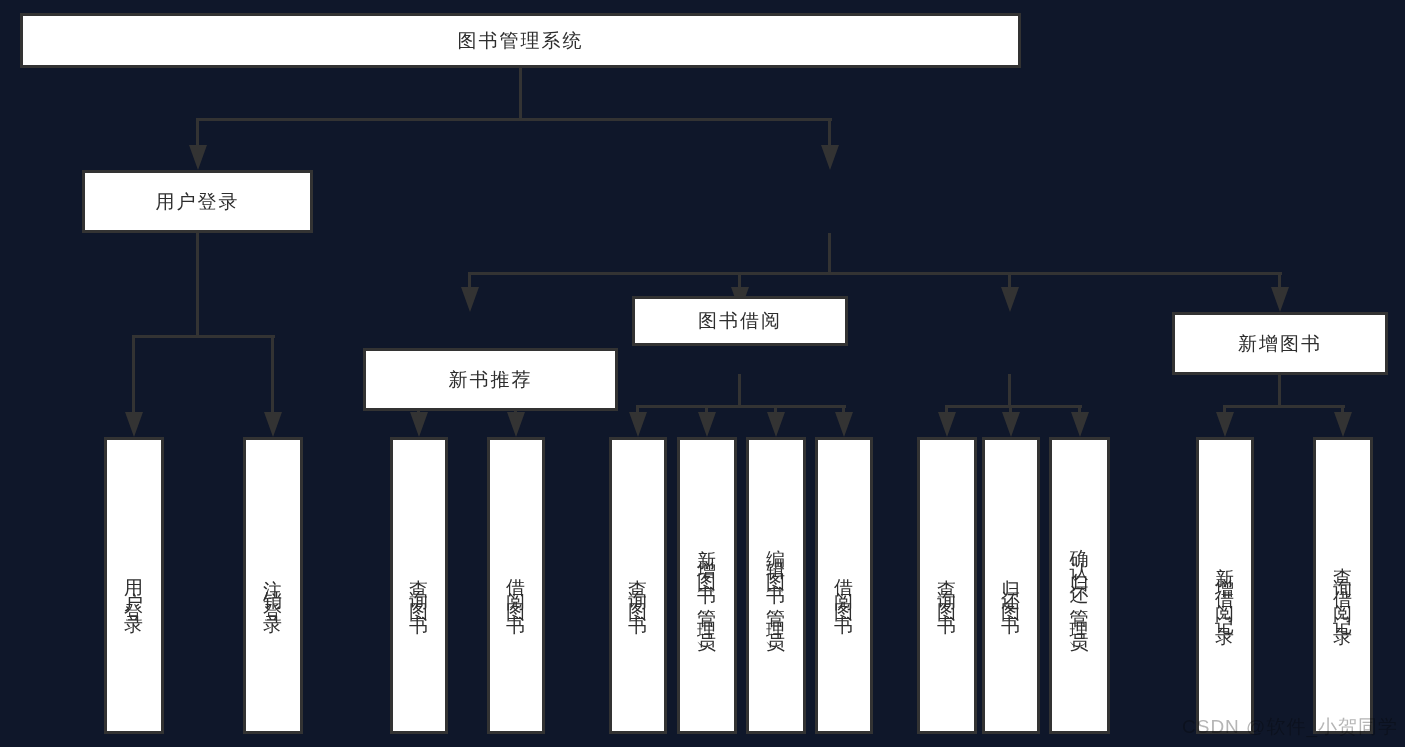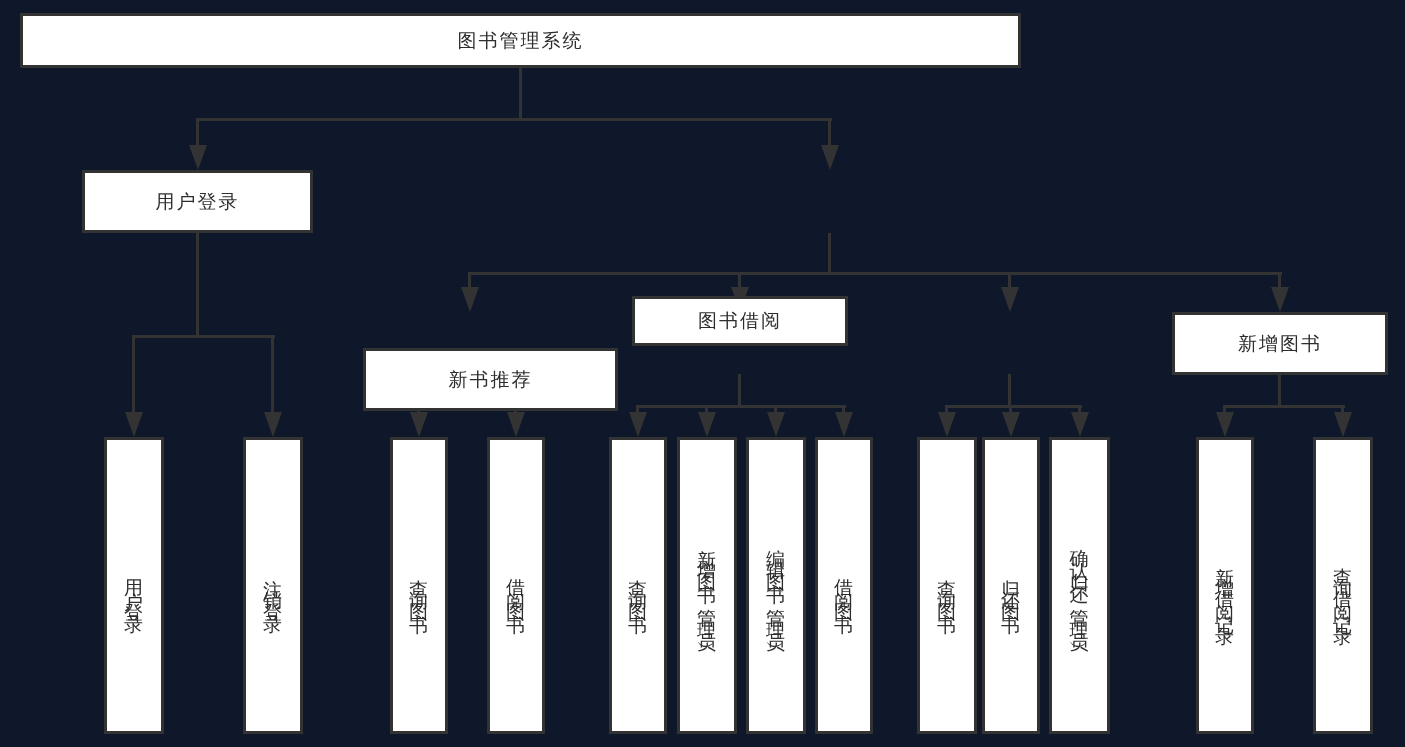--- a/index.html
+++ b/index.html
@@ -136,14 +136,15 @@
   <div class="box vbox" style="left:746px;top:437px;width:60px;height:297px;">编辑图书（管理员）</div>
   <div class="box vbox" style="left:815px;top:437px;width:58px;height:297px;">借阅图书</div>
 
   <div class="box vbox" style="left:917px;top:437px;width:60px;height:297px;">查询图书</div>
   <div class="box vbox" style="left:982px;top:437px;width:58px;height:297px;">归还图书</div>
   <div class="box vbox" style="left:1049px;top:437px;width:61px;height:297px;">确认归还（管理员）</div>
 
   <div class="box vbox" style="left:1196px;top:437px;width:58px;height:297px;">新增借阅记录</div>
   <div class="box vbox" style="left:1313px;top:437px;width:60px;height:297px;">查询借阅记录</div>
 
+  <div class="watermark">CSDN @软件_小贺同学</div>
 
 </div>
 
 </body></html>

